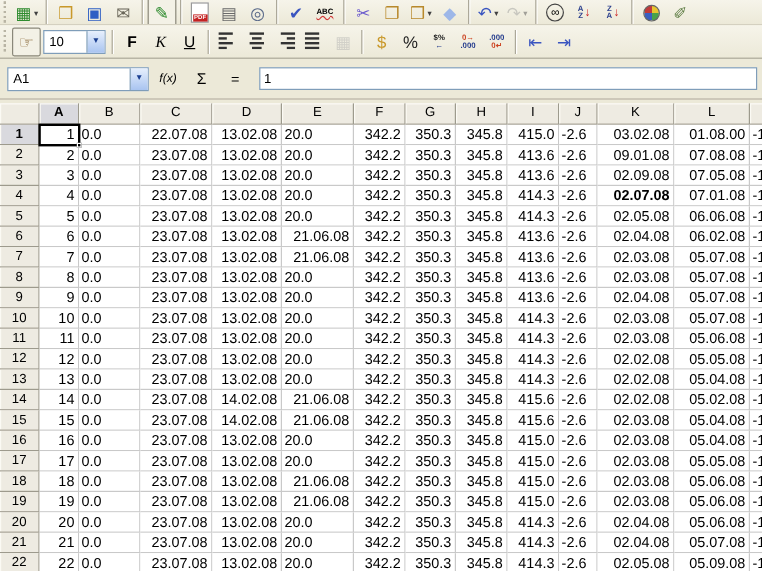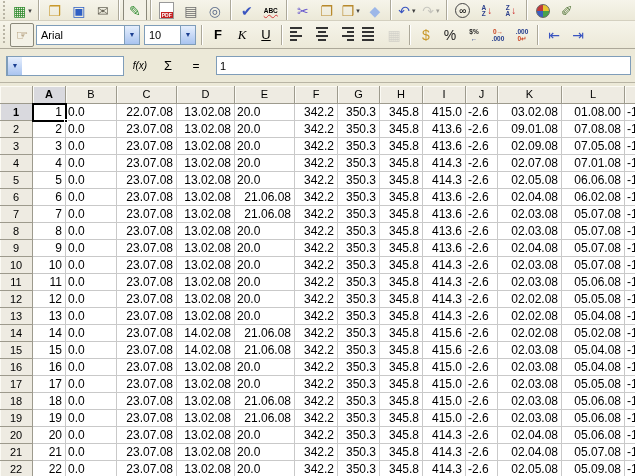--- a/index.html
+++ b/index.html
@@ -154,24 +154,20 @@
     <span class="tb-btn">
       <span class="glyph" style="color: rgb(90, 122, 64);">✐</span>
     </span>
   </div>
 
 <div id="fmt-toolbar" class="toolbar">
   <span class="grip"></span>
   <span class="tb-btn active">
     <span class="glyph" style="color:#8a6a3a;">☞</span>
   </span>
-  <span class="combo" style="width:104px">
-    <span class="combo-txt">Arial</span>
-    <span class="combo-arrow">▼</span>
-  </span>
   <span class="combo" style="width:52px">
     <span class="combo-txt">10</span>
     <span class="combo-arrow">▼</span>
   </span>
   <span class="tb-sep"></span>
   <span class="tb-btn letterbtn" style="font-weight:bold;">F</span>
   <span class="tb-btn letterbtn" style="font-style:italic; font-family:'Liberation Serif',serif;">K</span>
   <span class="tb-btn letterbtn" style="text-decoration:underline;">U</span>
 
 <span class="tb-sep"></span>
@@ -239,20 +235,21 @@
     <span class="tb-btn">
       <span class="glyph" style="color: rgb(58, 85, 192);">⇤</span>
     </span>
     <span class="tb-btn">
       <span class="glyph" style="color: rgb(58, 85, 192);">⇥</span>
     </span>
   </div>
 
 <div id="formula-bar">
   <span class="combo" id="name-box">
+    <span class="combo-txt">A1</span>
     <span class="combo-arrow">▼</span>
   </span>
   <span class="fb-btn">
     <span id="fx-label">f(x)</span>
   </span>
   <span class="fb-btn">
     <span id="sum-label">Σ</span>
   </span>
   <span class="fb-btn">
     <span id="eq-label">=</span>
@@ -331,21 +328,21 @@
         <div class="cell ar" style="width: 33px;">4</div>
         <div class="cell al" style="width: 51px;">0.0</div>
         <div class="cell ar" style="width: 60px;">23.07.08</div>
         <div class="cell ar" style="width: 58px;">13.02.08</div>
         <div class="cell al" style="width: 60px;">20.0</div>
         <div class="cell ar" style="width: 43px;">342.2</div>
         <div class="cell ar" style="width: 42px;">350.3</div>
         <div class="cell ar" style="width: 43px;">345.8</div>
         <div class="cell ar" style="width: 43px;">414.3</div>
         <div class="cell al" style="width: 32px;">-2.6</div>
-        <div class="cell ar" style="width: 64px;">02.07.08</div>
+        <div class="cell ar" style="width: 64px; font-weight: bold;">02.07.08</div>
         <div class="cell ar" style="width: 63px;">07.01.08</div>
         <div class="cell al" style="width: 60px;">-12</div>
       </div>
       <div class="grid-row">
         <div class="row-hdr">5</div>
         <div class="cell ar" style="width: 33px;">5</div>
         <div class="cell al" style="width: 51px;">0.0</div>
         <div class="cell ar" style="width: 60px;">23.07.08</div>
         <div class="cell ar" style="width: 58px;">13.02.08</div>
         <div class="cell al" style="width: 60px;">20.0</div>

